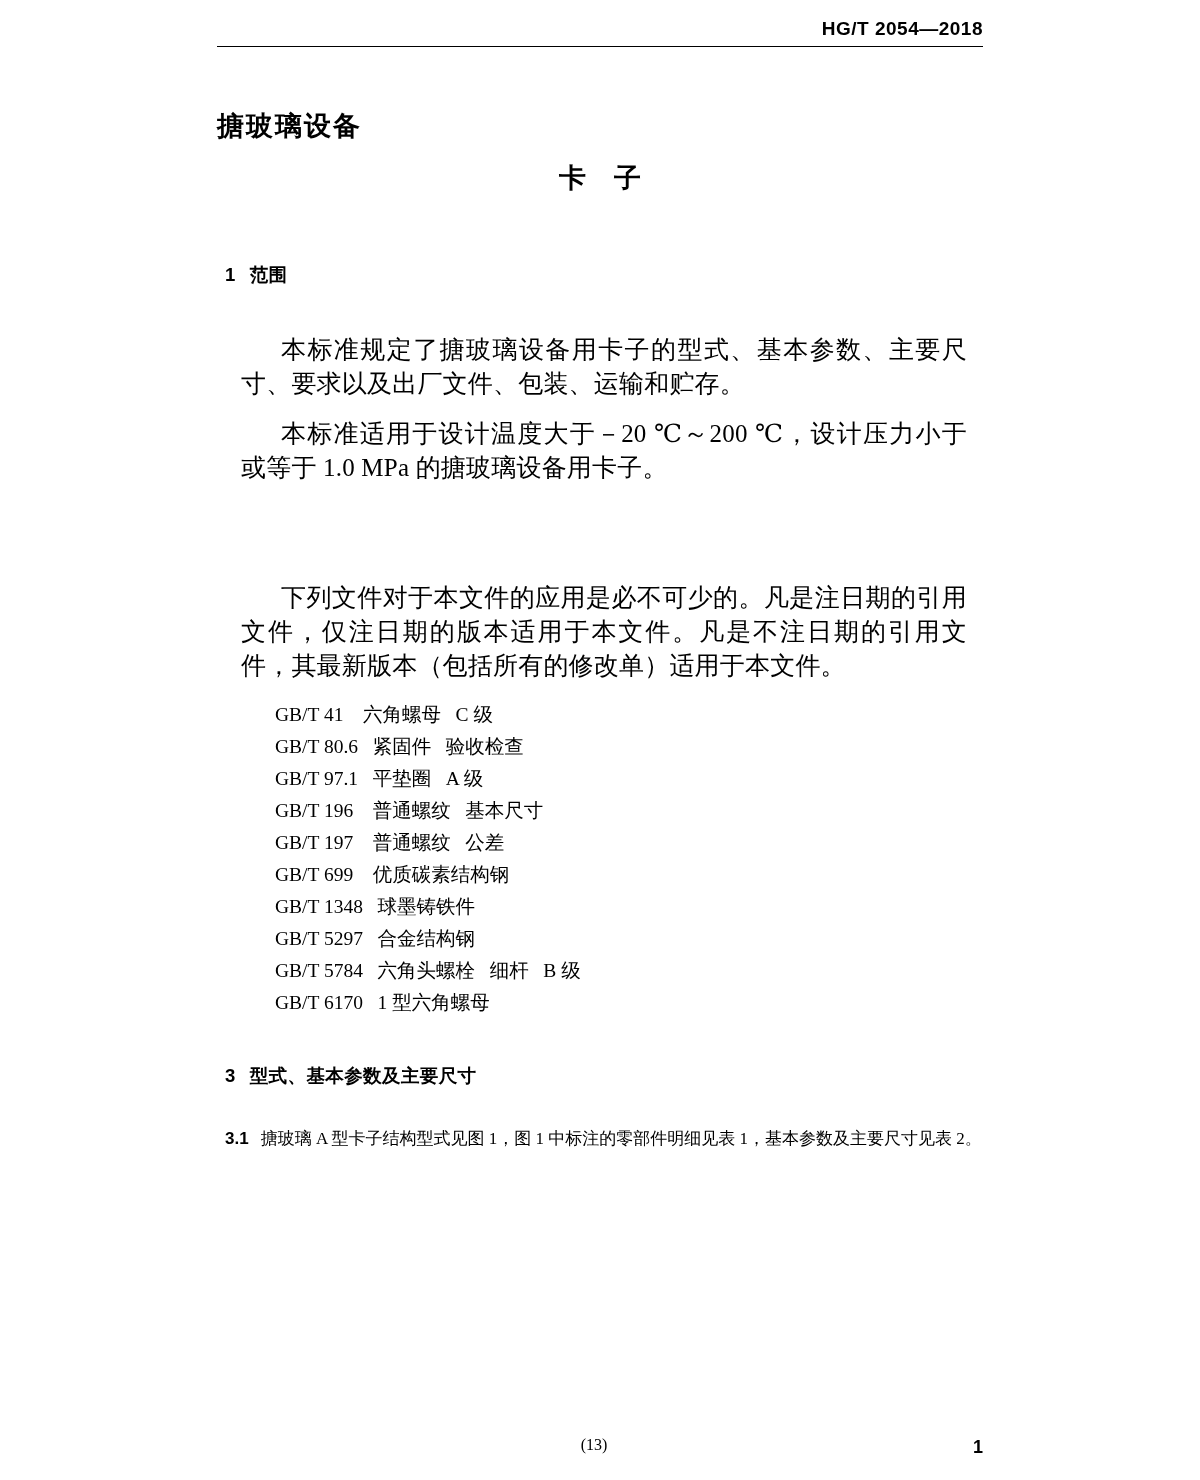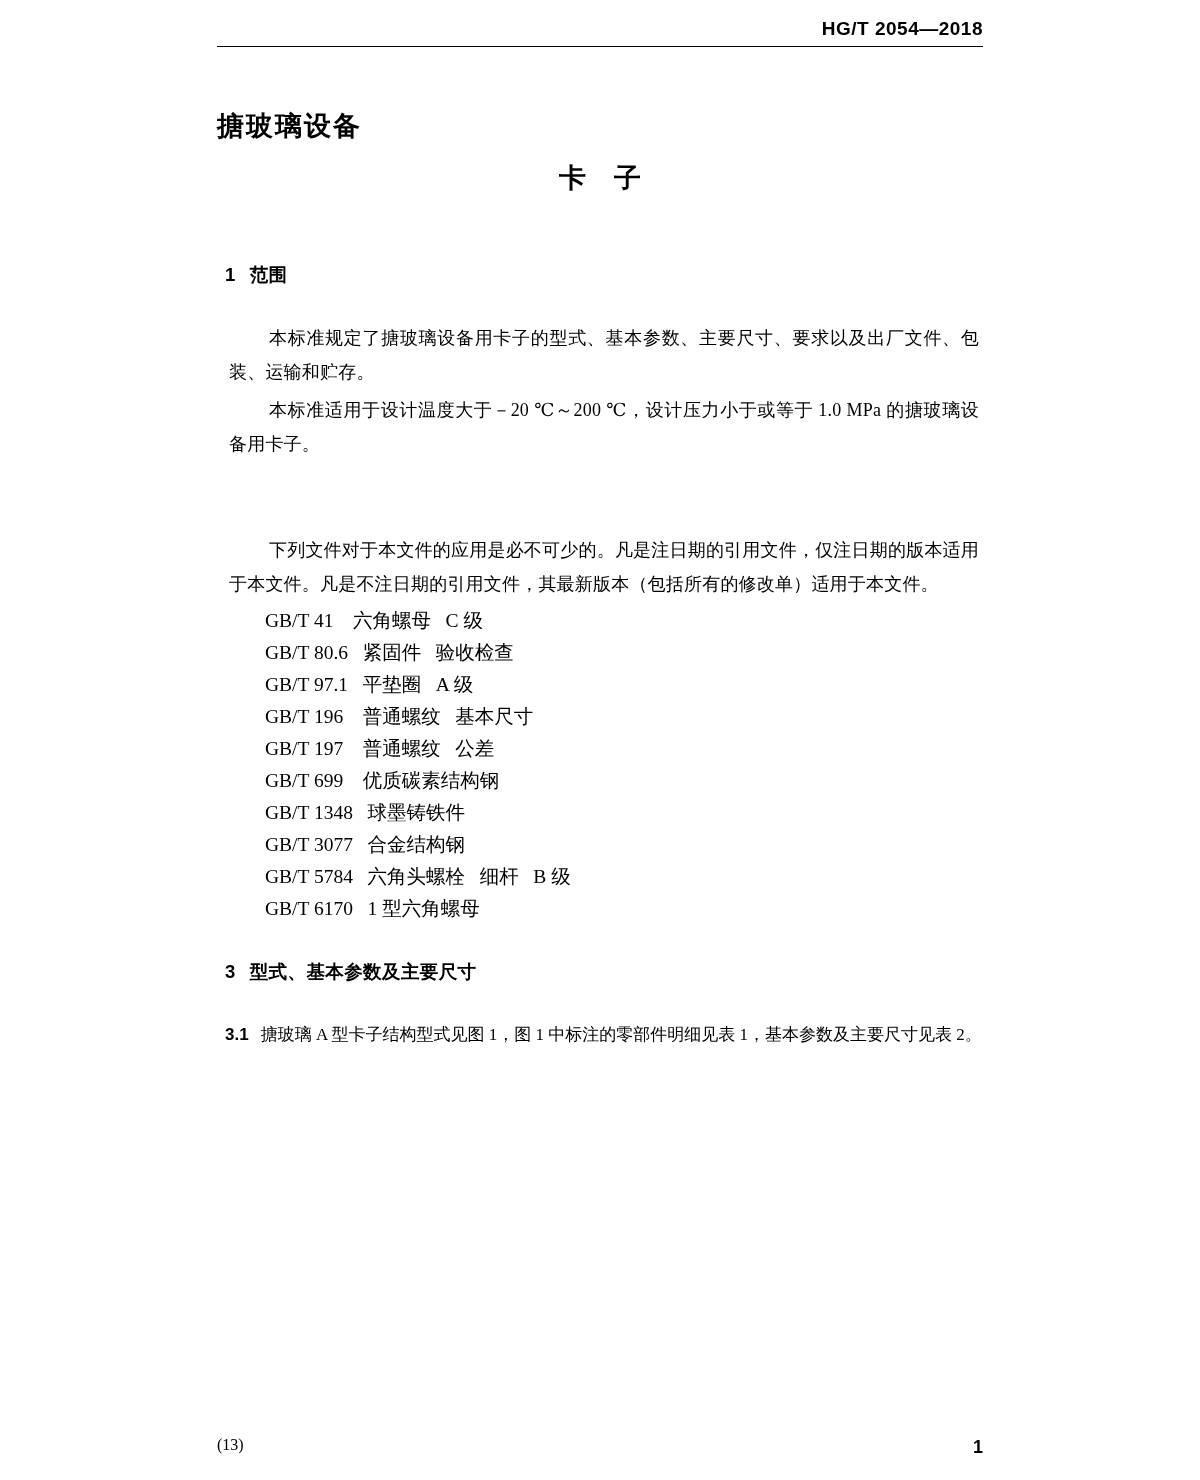--- a/index.html
+++ b/index.html
@@ -86,33 +86,33 @@
     padding: 0;
     letter-spacing: 0.4px;
   }
   .sec-num {
     margin-right: 14px;
   }
   .gap-after-heading { height: 30px; }
   .gap-before-heading { height: 34px; }
 
   p.para {
-    margin: 4px;
-    font-size: 18px;
+    margin: 16px;
+    font-size: 25px;
     line-height: 34px;
     text-align: justify;
     text-justify: inter-ideograph;
     letter-spacing: 0.2px;
   }
   p.indent {
     text-indent: 40px;
   }
 
   .ref-list {
-    margin: 0;
+    margin: 10px;
     padding: 0;
     list-style: none;
   }
   .ref-list li {
     font-size: 19.5px;
     line-height: 32px;
     padding-left: 40px;
     white-space: pre;
   }
 
@@ -127,20 +127,21 @@
     font-weight: bold;
     margin-right: 12px;
   }
 
   
   .footer-center {
     position: absolute;
     bottom: 26px;
     left: 0;
     right: 12px;
+    text-align: center;
     font-size: 16px;
   }
   .footer-right {
     position: absolute;
     bottom: 22px;
     right: 0;
     font-family: "Liberation Sans", sans-serif;
     font-weight: bold;
     font-size: 18px;
   }
@@ -171,21 +172,21 @@
       <div class="gap-after-heading"></div>
       <p class="para indent">下列文件对于本文件的应用是必不可少的。凡是注日期的引用文件，仅注日期的版本适用于本文件。凡是不注日期的引用文件，其最新版本（包括所有的修改单）适用于本文件。</p>
       <ul class="ref-list">
         <li>GB/T 41    六角螺母   C 级</li>
         <li>GB/T 80.6   紧固件   验收检查</li>
         <li>GB/T 97.1   平垫圈   A 级</li>
         <li>GB/T 196    普通螺纹   基本尺寸</li>
         <li>GB/T 197    普通螺纹   公差</li>
         <li>GB/T 699    优质碳素结构钢</li>
         <li>GB/T 1348   球墨铸铁件</li>
-        <li>GB/T 3077   合金结构钢</li>
+        <li>GB/T 5297   合金结构钢</li>
         <li>GB/T 5784   六角头螺栓   细杆   B 级</li>
         <li>GB/T 6170   1 型六角螺母</li>
       </ul>
 
       <div class="gap-before-heading"></div>
 
       <h2 class="section">
         <span class="sec-num">3</span><span>型式、基本参数及主要尺寸</span>
       </h2>
       <div class="gap-after-heading"></div>

